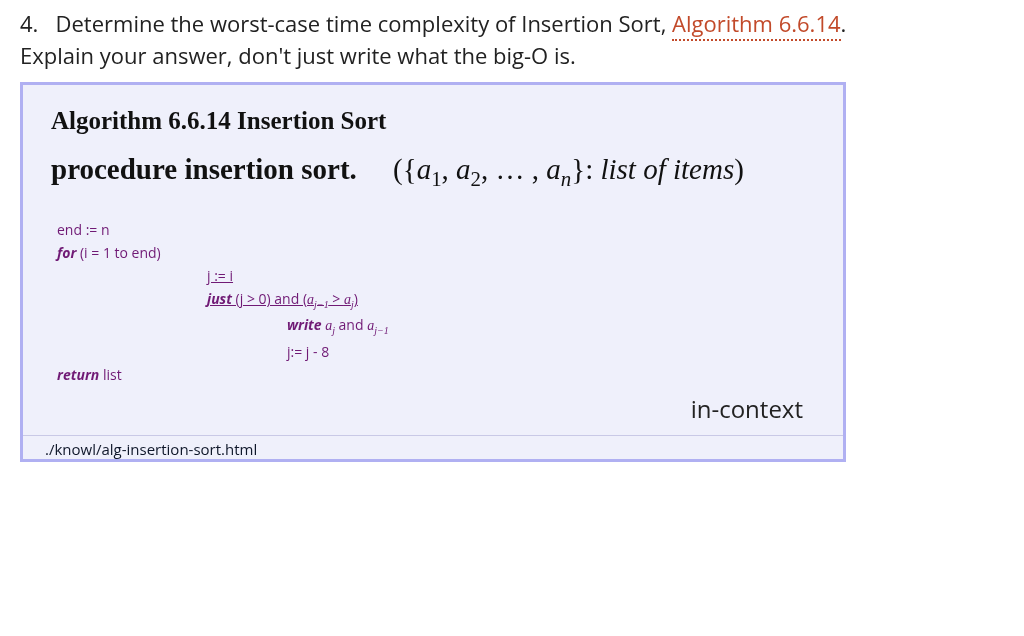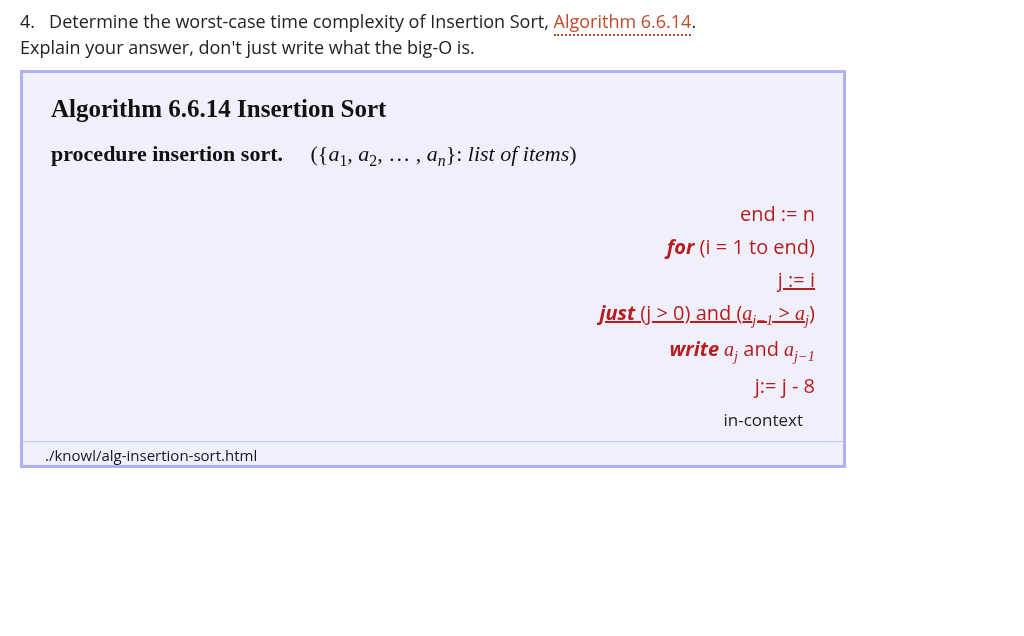--- a/index.html
+++ b/index.html
@@ -8,21 +8,21 @@
     padding: 0;
     font-family: "Open Sans", "Segoe UI", Arial, sans-serif;
     background: #fff;
     width: 1024px;
     color: #111;
   }
   .page {
     padding: 8px 20px 0 20px;
   }
   .question {
-    font-size: 18px;
+    font-size: 22px;
     line-height: 1.45;
     color: #222;
     margin-bottom: 10px;
     font-weight: 400;
   }
   .question .num {
     display: inline;
   }
   .alg-link {
     color: #c24a2a;
@@ -41,48 +41,47 @@
   }
   .alg-title {
     font-family: Georgia, "Times New Roman", serif;
     font-weight: 700;
     font-size: 25px;
     margin-bottom: 18px;
     color: #111;
   }
   .proc-line {
     font-family: Georgia, "Times New Roman", serif;
-    font-size: 22px;
+    font-size: 29px;
     margin-bottom: 26px;
   }
   .proc-line .kw {
     font-weight: 700;
   }
   .proc-line .mathit {
     font-style: italic;
   }
   .sub { font-size: 0.72em; vertical-align: sub; }
   .pseudocode {
-    font-size: 20px;
+    font-size: 14px;
     line-height: 1.65;
-    color: #b91c1c;
+    color: #701a75;
     padding-left: 6px;
-    text-align: right;
   }
   .pseudocode .kw {
     font-weight: 700;
     font-style: italic;
   }
   .pseudocode .mi { font-style: italic; font-family: Georgia, serif; }
   .indent1 { padding-left: 0px; }
   .indent2 { padding-left: 150px; text-decoration: underline; }
   .indent3 { padding-left: 230px; }
   .incontext {
     text-align: right;
-    font-size: 17px;
+    font-size: 24px;
     color: #222;
     padding: 6px 12px 2px 0;
   }
   .footpath {
     font-size: 15px;
     color: #0f172a;
     border-top: 1px solid #c9c9e6;
     padding: 3px 0 0 22px;
     margin-top: 2px;
   }
@@ -118,20 +117,23 @@
           <span class="kw">for</span><span> (i = 1 to end)</span>
         </div>
         <div class="indent2">j := i</div>
         <div class="indent2">
           <span class="kw">just</span><span> (j &gt; 0) and (</span><span class="mi">a</span><span class="sub mi">j−1</span><span> &gt; </span><span class="mi">a</span><span class="sub mi">j</span><span>)</span>
         </div>
         <div class="indent3">
           <span class="kw">write</span><span class="mi"> a</span><span class="sub mi">j</span><span> and </span><span class="mi">a</span><span class="sub mi">j−1</span>
         </div>
         <div class="indent3">j:= j - 8</div>
+        <div class="indent1">
+          <span class="kw">return</span><span> list</span>
+        </div>
       </div>
 
       <div class="incontext">in-context</div>
     </div>
     <div class="footpath">./knowl/alg-insertion-sort.html</div>
   </div>
 
 </div>
 
 </body></html>

